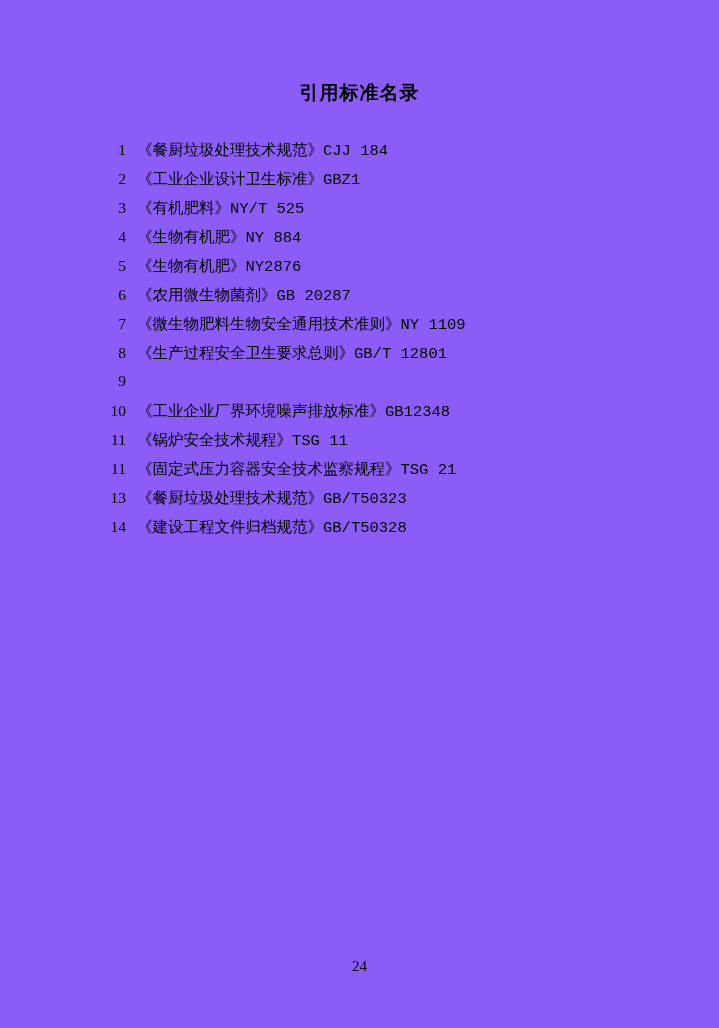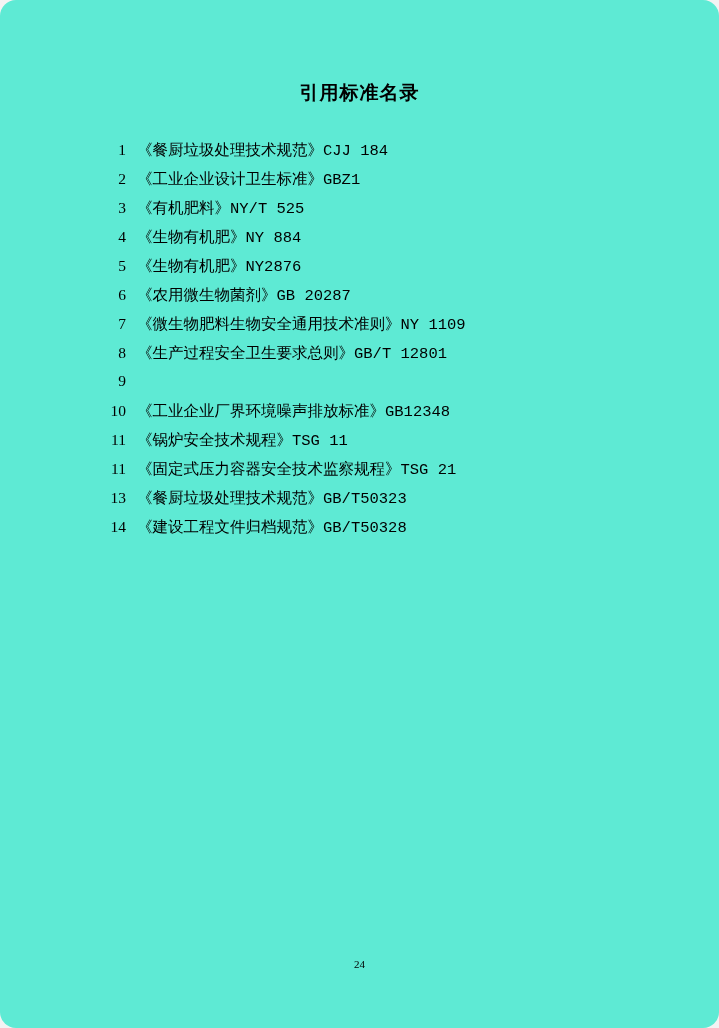--- a/index.html
+++ b/index.html
@@ -8,23 +8,22 @@
   }
   body {
     background: #f3f3f3;
     font-family: "Liberation Serif", serif;
   }
   .page {
     position: relative;
     width: 719px;
     height: 1028px;
     margin: 0 auto;
-    background: #5eead4;
+    background: #8b5cf6;
     overflow: hidden;
-    border-radius: 16px;
   }
   .doc-title {
     position: absolute;
     top: 80px;
     left: 0;
     width: 719px;
     text-align: center;
     font-family: "Liberation Sans", sans-serif;
     font-weight: bold;
     font-size: 19px;
@@ -54,21 +53,21 @@
     padding-left: 11px;
     white-space: nowrap;
     font-family: Liberation Mono, monospace;
   }
   .page-number {
     position: absolute;
     top: 958px;
     left: 0;
     width: 719px;
     text-align: center;
-    font-size: 11px;
+    font-size: 15px;
     color: #000000;
     font-family: "Liberation Serif", serif;
   }
 </style>
 </head>
 <body>
 
 <div class="page">
 
   <div class="doc-title">引用标准名录</div>

